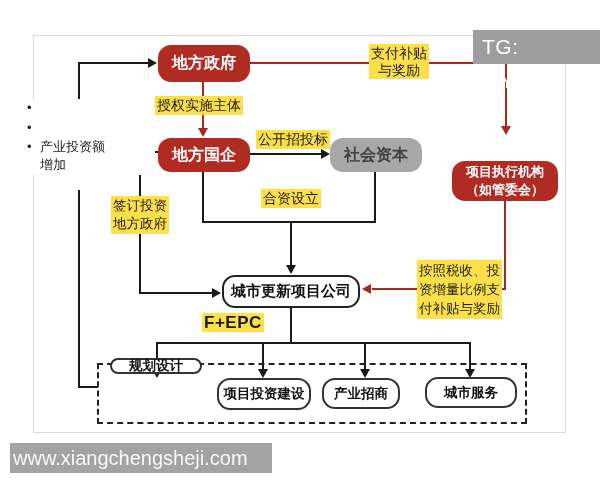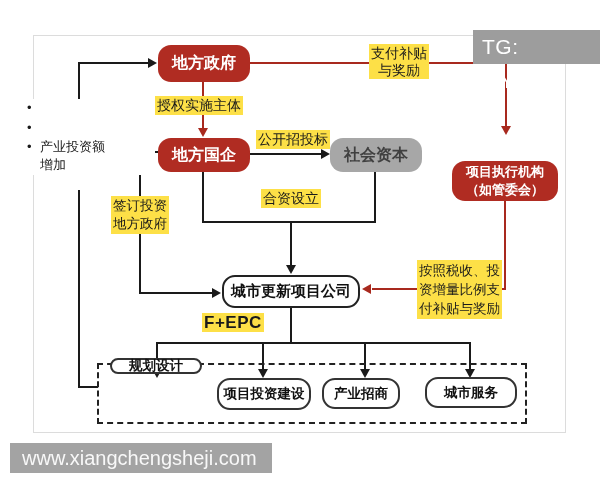--- a/index.html
+++ b/index.html
@@ -27,21 +27,21 @@
   .tg-badge{
     position:absolute;left:473px;top:10px;right:0;height:34px;
     background:var(--badge-gray);color:#ffffff;
     font-size:21px;line-height:34px;padding-left:9px;letter-spacing:.5px;
     z-index:30;
     margin-top:20px;
   }
   .web-badge{
     position:absolute;left:10px;top:443px;width:262px;height:30px;
     background:#a3a3a3;color:#f8f8f8;
-    font-size:20px;line-height:30px;padding-left:12px;
+    font-size:20px;line-height:30px;padding-left:3px;
     z-index:30;
   }
   
   .node{
     position:absolute;display:flex;align-items:center;justify-content:center;
     text-align:center;z-index:10;border-radius:13px;
   }
   .node.red{background:var(--node-red);color:#fff;font-weight:bold;font-size:16px;}
   .node.gray{background:var(--node-gray);color:#404040;font-weight:bold;font-size:16px;}
   .node.small{font-size:13px;line-height:1.4;white-space:pre-line;margin-top:24px;}

